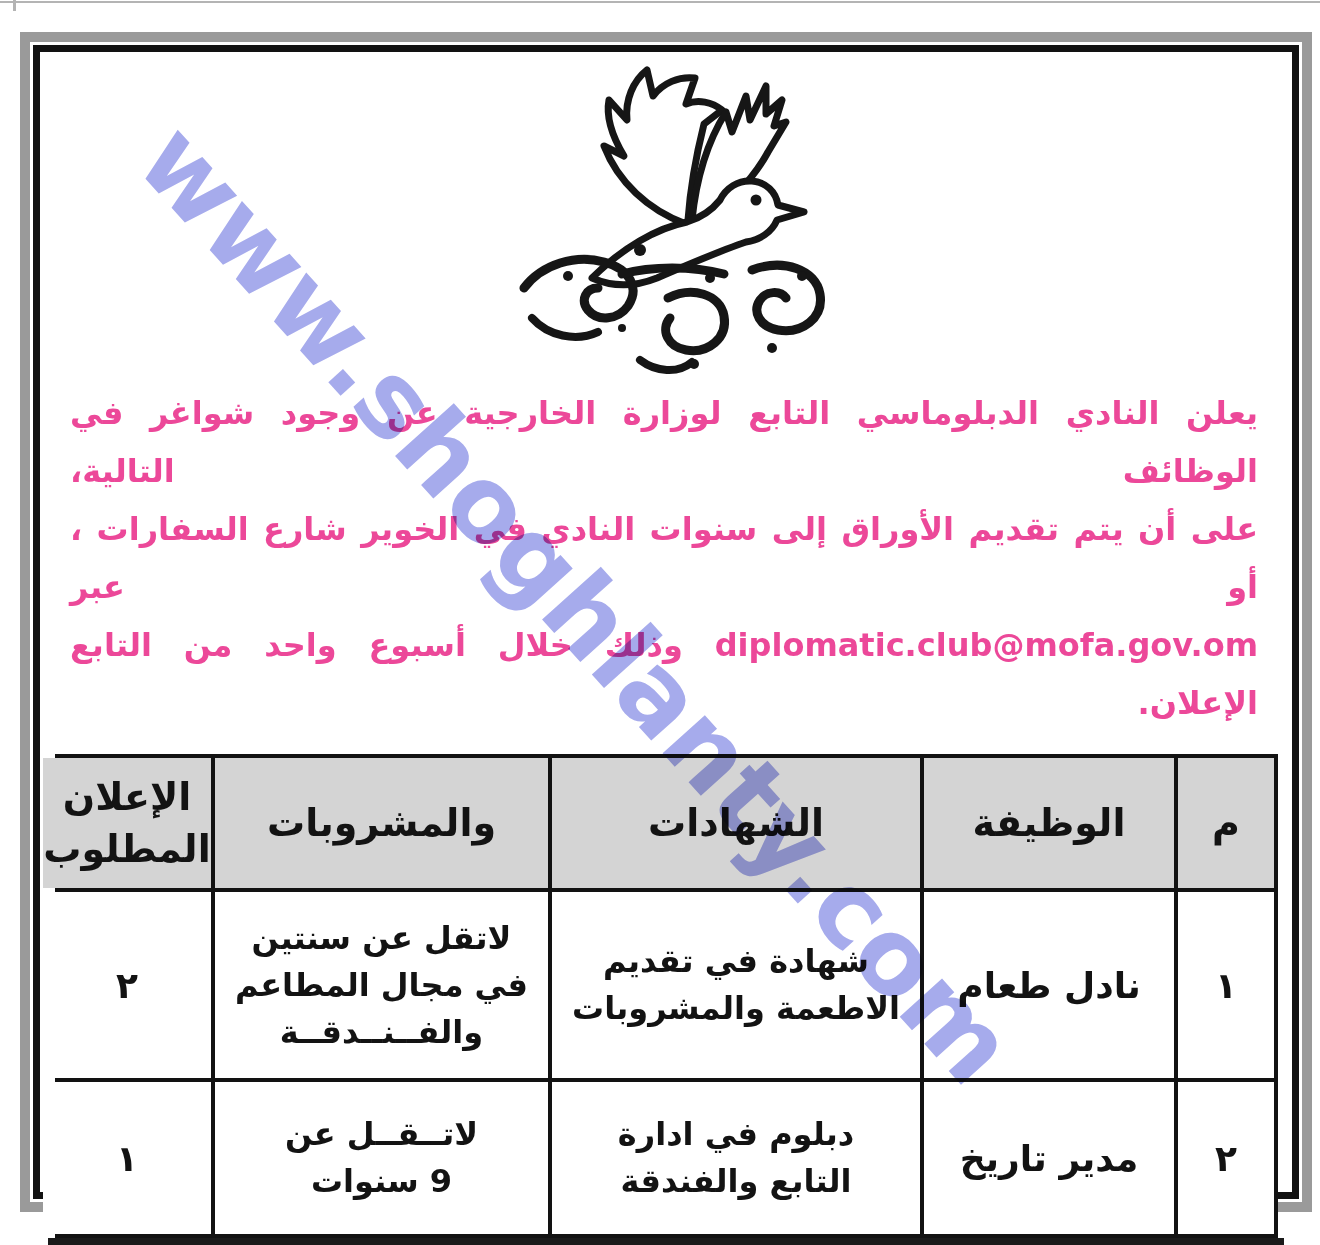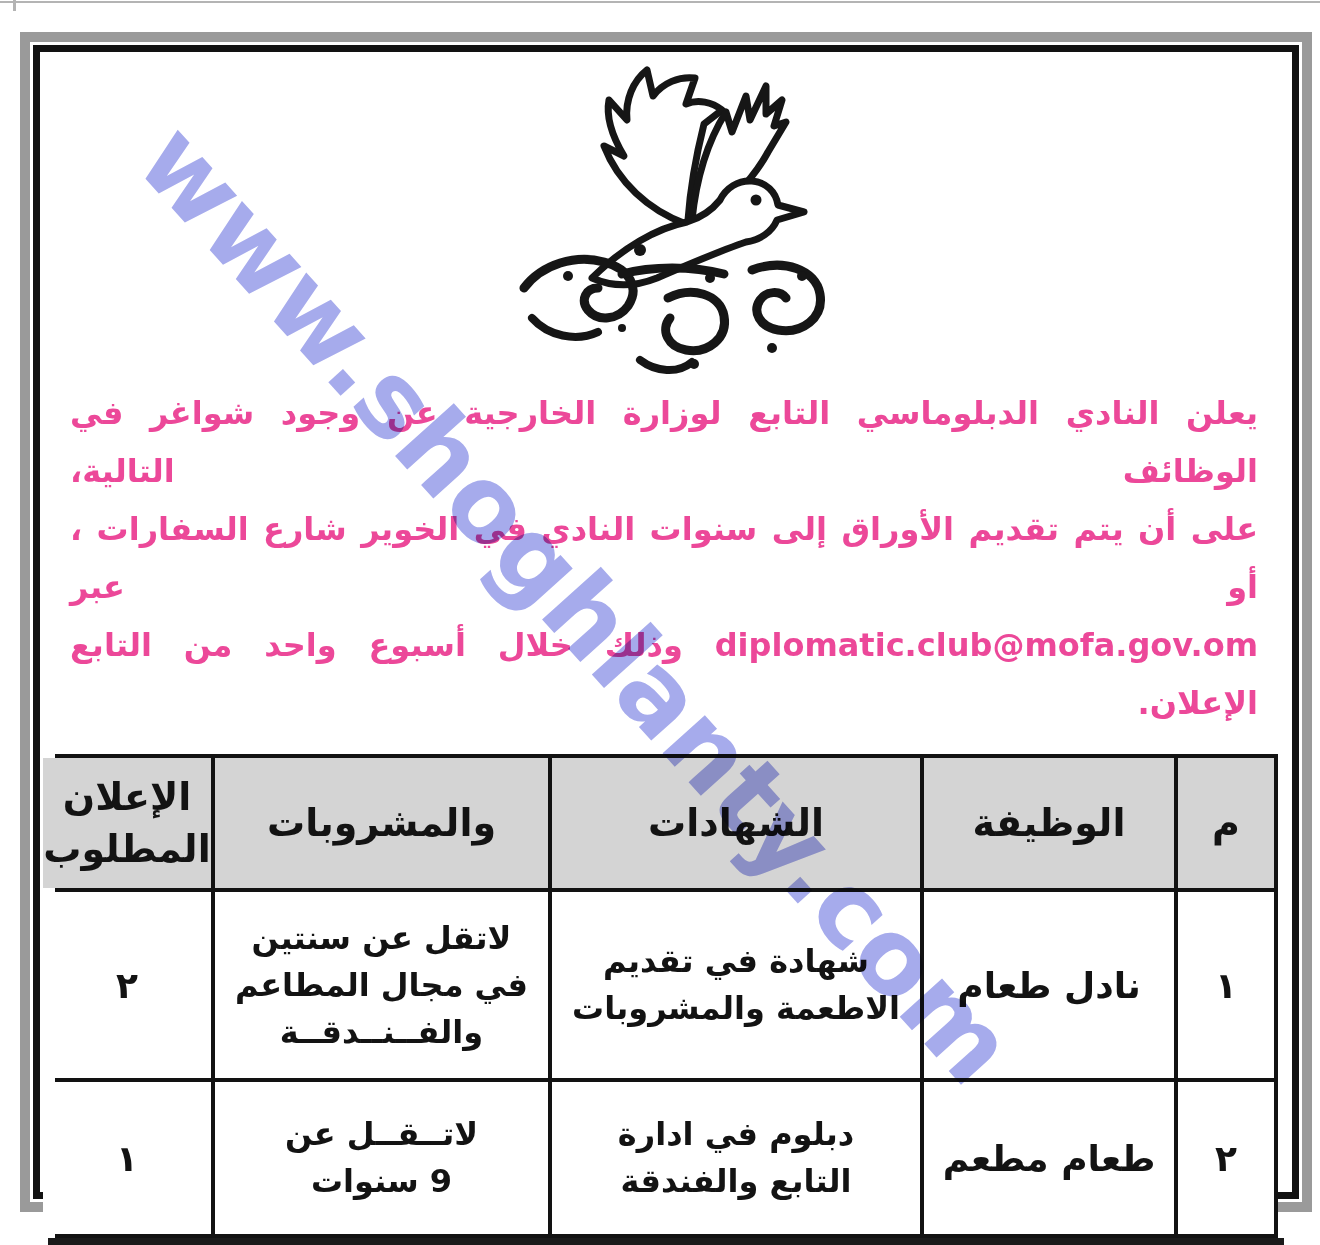--- a/index.html
+++ b/index.html
@@ -119,21 +119,21 @@
       <div class="cell num">١</div>
       <div class="cell job">نادل طعام</div>
       <div class="cell detail">شهادة في تقديم
 الاطعمة والمشروبات</div>
       <div class="cell detail">لاتقل عن سنتين
 في مجال المطاعم
 والفــنــدقــة</div>
       <div class="cell num">٢</div>
 
       <div class="cell num">٢</div>
-      <div class="cell job">طعام مطعم</div>
+      <div class="cell job">مدير تاريخ</div>
       <div class="cell detail">دبلوم في ادارة
 التابع والفندقة</div>
       <div class="cell detail">لاتــقــل عن
 9 سنوات</div>
       <div class="cell num">١</div>
     </div>
 
     <div class="footer-box">
       
       

